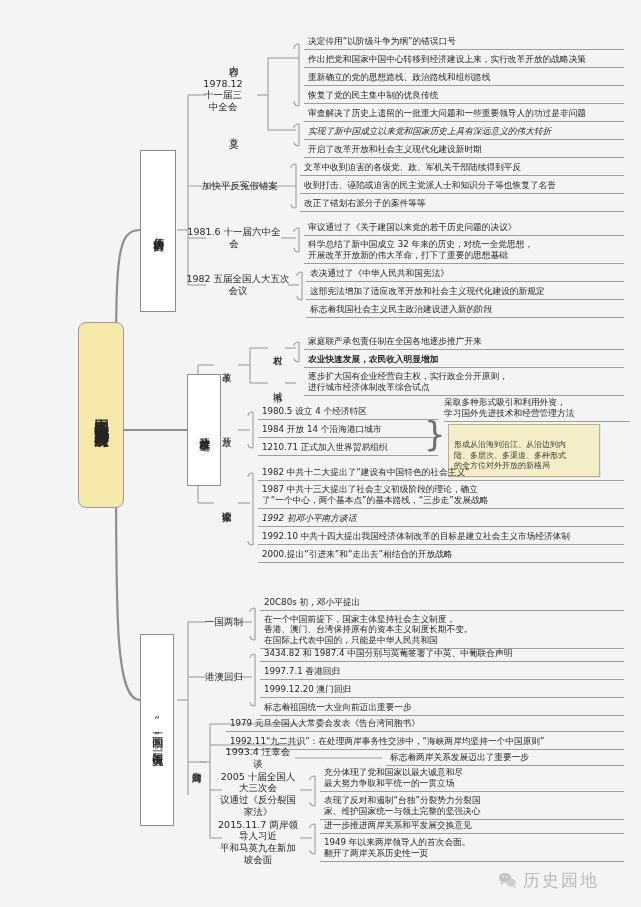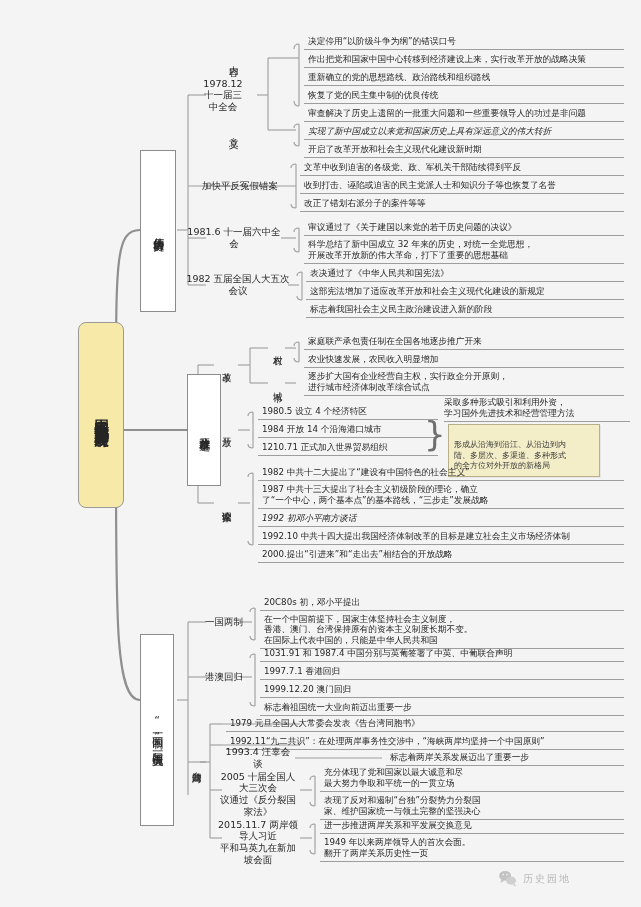--- a/index.html
+++ b/index.html
@@ -104,21 +104,21 @@
     color: #6f6f6f;
     line-height: 1;
   }
   
   .watermark {
     position: absolute;
     display: flex;
     align-items: center;
     gap: 6px;
     color: #b9b9b9;
-    font-size: 10px;
+    font-size: 17px;
     letter-spacing: 2px;
   }
   .wm-icon {
     width: 19px; height: 19px;
     display: inline-block;
   }
 </style>
 </head>
 <body>
 
@@ -309,21 +309,21 @@
     <span>改革</span>
   </div>
   <div class="node lvl2v" style="left:268px; top:334px; width:20px; height:28px;">
     <span>农村</span>
   </div>
   <div class="node lvl2v" style="left:268px; top:370px; width:20px; height:28px;">
     <span>城市</span>
   </div>
   <div class="node leaf" style="left:304px; top:334px; width:320px; height:16px;text-align:center;">
     <span>家庭联产承包责任制在全国各地逐步推广开来</span></div>
-  <div class="node leaf" style="left:304px; top:352px; width:320px; height:16px;">
+  <div class="node leaf" style="left:304px; top:352px; width:320px; height:16px;font-weight:bold;">
     <span>农业快速发展，农民收入明显增加</span></div>
   <div class="node leaf two" style="left:304px; top:370px; width:320px; height:26px; align-items:center;">
     <span>逐步扩大国有企业经营自主权，实行政企分开原则，
 进行城市经济体制改革综合试点</span></div>
 
   <div class="node lvl2v" style="left:216px; top:415px; width:22px; height:30px;">
     <span>开放</span>
   </div>
   <div class="node leaf" style="left:258px; top:404px; width:180px; height:16px;">
     <span>1980.5 设立 4 个经济特区</span></div>
@@ -370,21 +370,21 @@
     <span>20C80s 初，邓小平提出</span></div>
   <div class="node leaf two" style="left:260px; top:613px; width:364px; height:36px; align-items:center;">
     <span>在一个中国前提下，国家主体坚持社会主义制度，
 香港、澳门、台湾保持原有的资本主义制度长期不变。
 在国际上代表中国的，只能是中华人民共和国</span></div>
 
   <div class="node lbl" style="left:204px; top:669px; width:40px; height:16px;">
     <span>港澳回归</span>
   </div>
   <div class="node leaf" style="left:260px; top:646px; width:364px; height:16px;">
-    <span>1031.91 和 1987.4 中国分别与英葡签署了中英、中葡联合声明</span></div>
+    <span>3434.82 和 1987.4 中国分别与英葡签署了中英、中葡联合声明</span></div>
   <div class="node leaf" style="left:260px; top:664px; width:364px; height:16px;">
     <span>1997.7.1 香港回归</span></div>
   <div class="node leaf" style="left:260px; top:682px; width:364px; height:16px;">
     <span>1999.12.20 澳门回归</span></div>
   <div class="node leaf" style="left:260px; top:700px; width:364px; height:16px;text-align:right;">
     <span>标志着祖国统一大业向前迈出重要一步</span></div>
 
   <div class="node lvl2v" style="left:186px; top:744px; width:22px; height:42px;">
     <span>台湾问题</span>
   </div>

